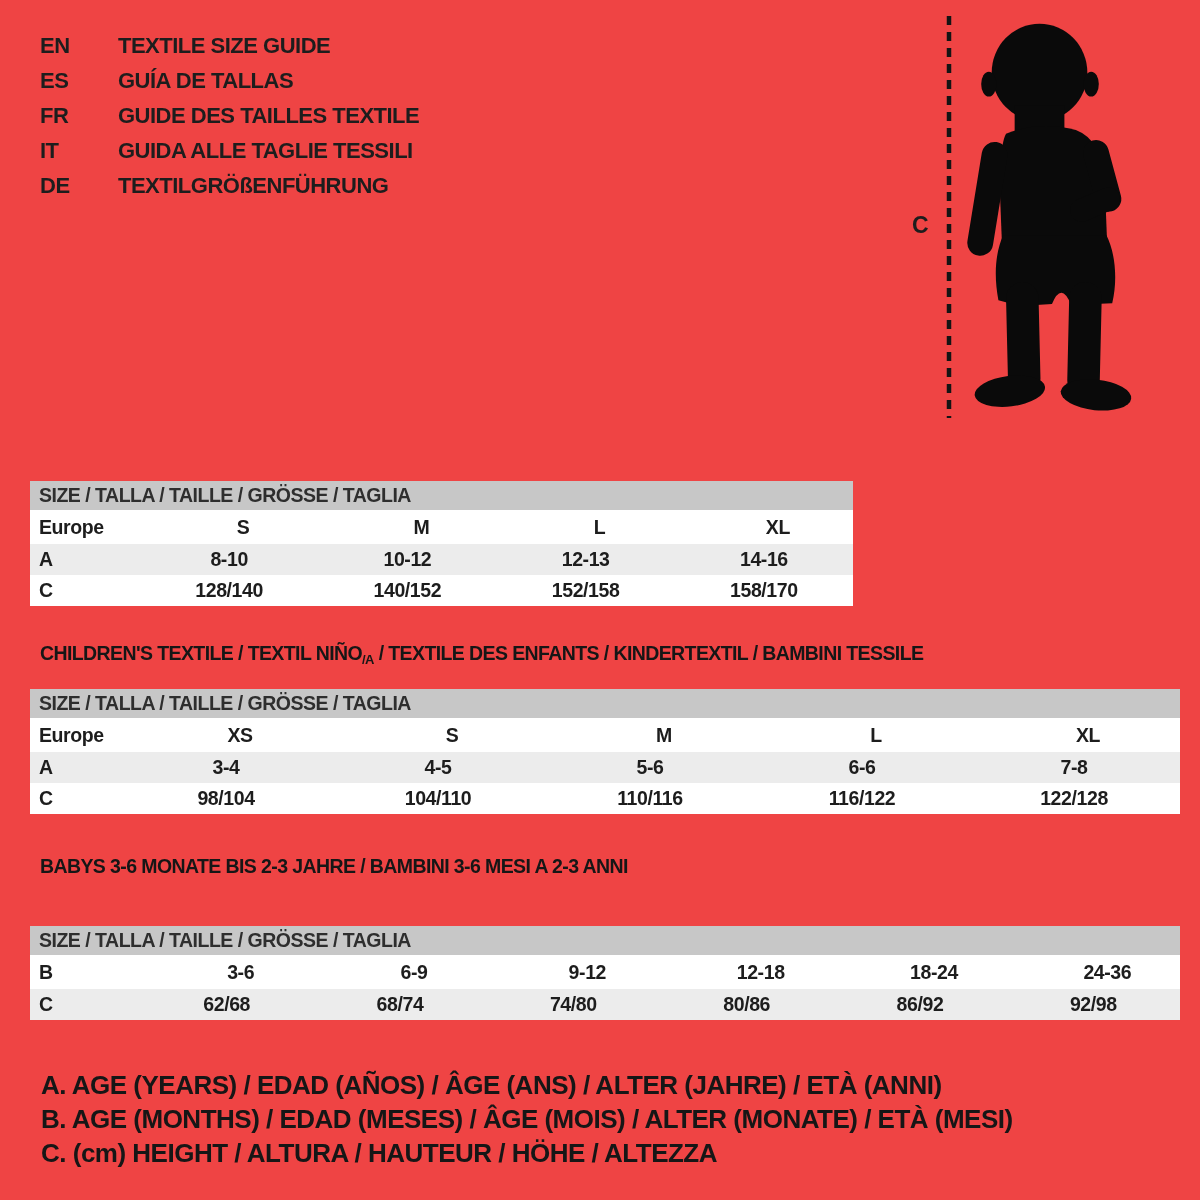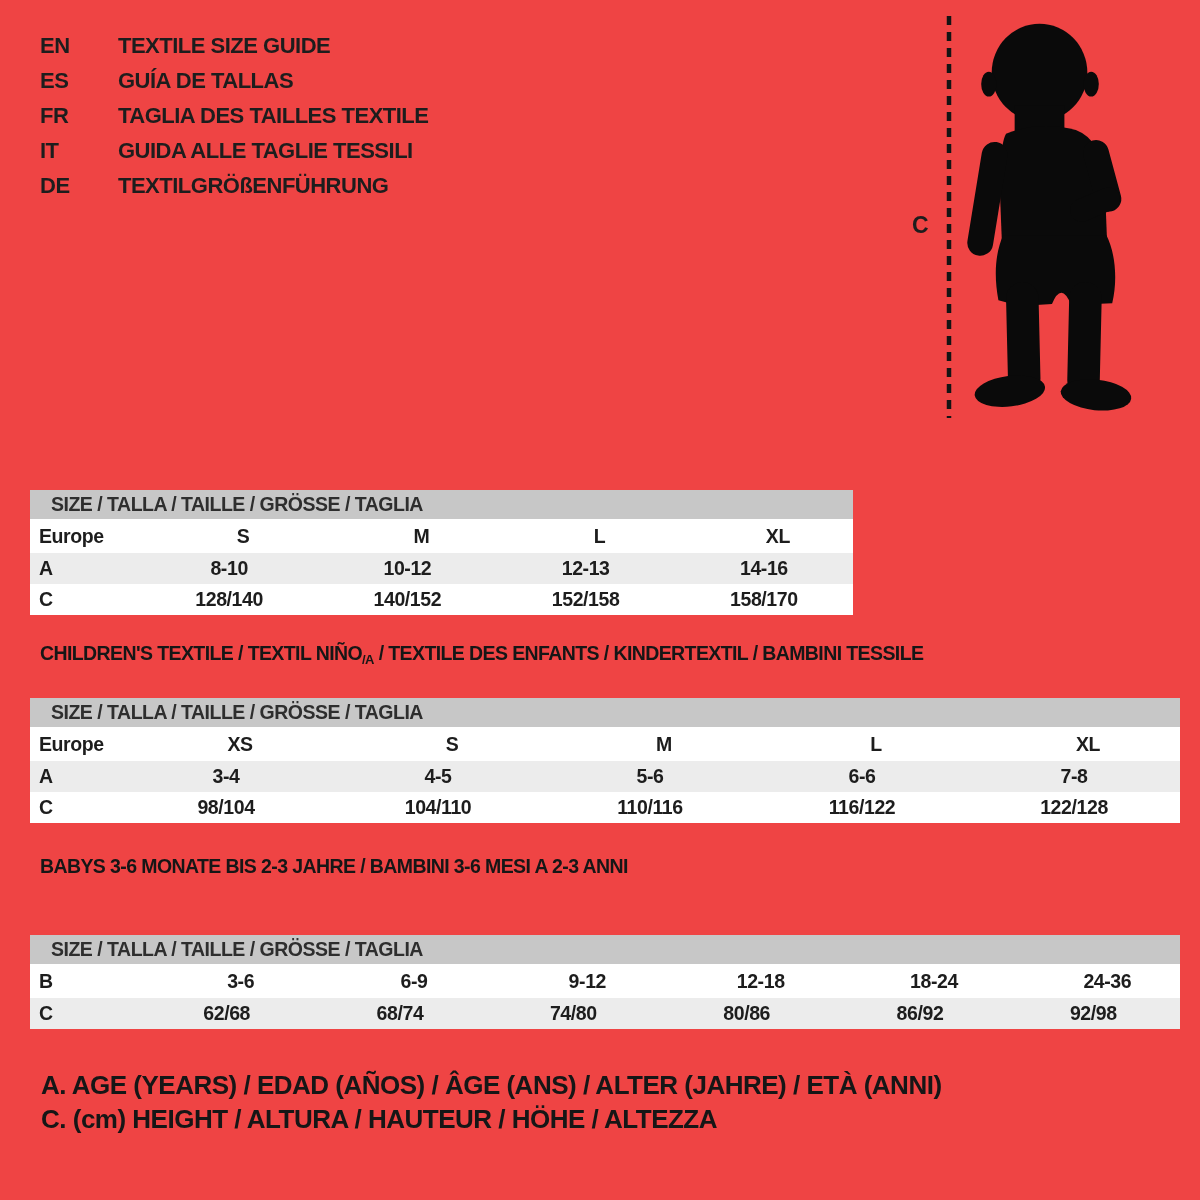--- a/index.html
+++ b/index.html
@@ -26,22 +26,22 @@
 
   
   .sec-title { position: absolute; left: 40px; font-size: 19.5px; letter-spacing: -0.6px; white-space: nowrap; color: #161616; }
   .sec-title .subscript { font-size: 13px; vertical-align: -4px; }
   .sec-title.two-line { line-height: 31px; }
 
   
   .table { position: absolute; left: 30px; }
   .size-bar {
     height: 29px; background: #c7c7c7; color: #2e2e2e;
-    display: flex; align-items: center; padding-left: 21px;
-    font-size: 19.5px; letter-spacing: -0.5px; margin-top: 9px;
+    display: flex; align-items: center; padding-left: 9px;
+    font-size: 19.5px; letter-spacing: -0.5px;
   }
   .trow { display: grid; align-items: center; font-size: 19.5px; letter-spacing: -0.4px; }
   .trow .rlabel { padding-left: 9px; text-align: left; }
   .trow .cell { text-align: center; }
   .trow:nth-child(1) { height: 34px; background: #ffffff; gap: 28px; }
   .trow:nth-child(2) { height: 31px; background: #ececec; }
   .trow:nth-child(3) { height: 31px; background: #ffffff; }
   .t4 .trow { grid-template-columns: 110px repeat(4, 1fr); }
   .t5 .trow { grid-template-columns: 90px repeat(5, 1fr); }
   .t6 .trow { grid-template-columns: 110px repeat(6, 1fr); }
@@ -61,21 +61,21 @@
     <div class="lang-row">
       <span class="lang-code">EN</span>
       <span class="lang-title">TEXTILE SIZE GUIDE</span>
     </div>
     <div class="lang-row">
       <span class="lang-code">ES</span>
       <span class="lang-title">GUÍA DE TALLAS</span>
     </div>
     <div class="lang-row">
       <span class="lang-code">FR</span>
-      <span class="lang-title">TAGLIA DES TAILLES TEXTILE</span>
+      <span class="lang-title">GUIDE DES TAILLES TEXTILE</span>
     </div>
     <div class="lang-row">
       <span class="lang-code">IT</span>
       <span class="lang-title">GUIDA ALLE TAGLIE TESSILI</span>
     </div>
     <div class="lang-row">
       <span class="lang-code">DE</span>
       <span class="lang-title">TEXTILGRÖßENFÜHRUNG</span>
     </div>
   </div>
@@ -185,16 +185,17 @@
           <div class="cell">74/80</div>
           <div class="cell">80/86</div>
           <div class="cell">86/92</div>
           <div class="cell">92/98</div>
         </div>
       </div>
   </div>
 
   <div class="legend">
     <div class="legend-line">A. AGE (YEARS) / EDAD (AÑOS) / ÂGE (ANS) / ALTER (JAHRE) / ETÀ (ANNI)</div>
+    <div class="legend-line">B. AGE (MONTHS) / EDAD (MESES) / ÂGE (MOIS) / ALTER (MONATE) / ETÀ (MESI)</div>
     <div class="legend-line">C. (cm) HEIGHT / ALTURA / HAUTEUR / HÖHE / ALTEZZA</div>
   </div>
 
 </div>
 
 </body></html>

